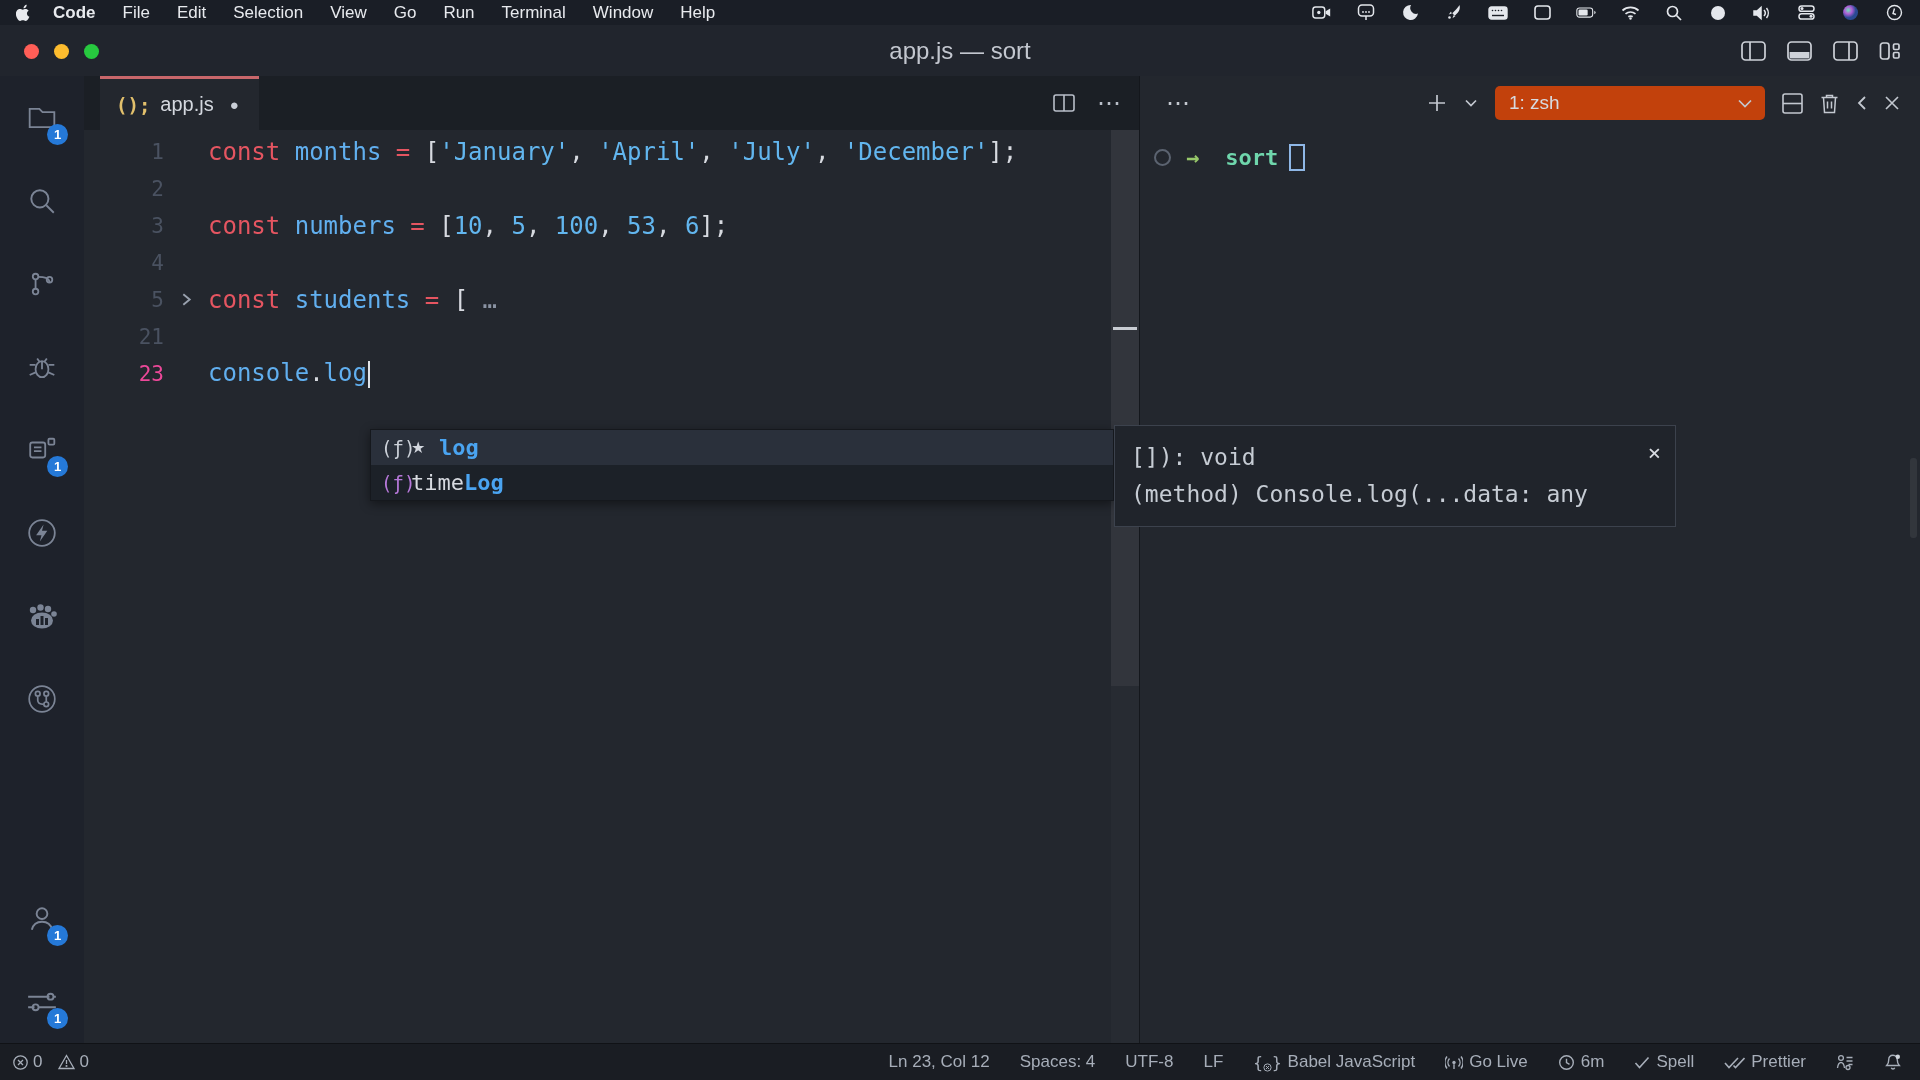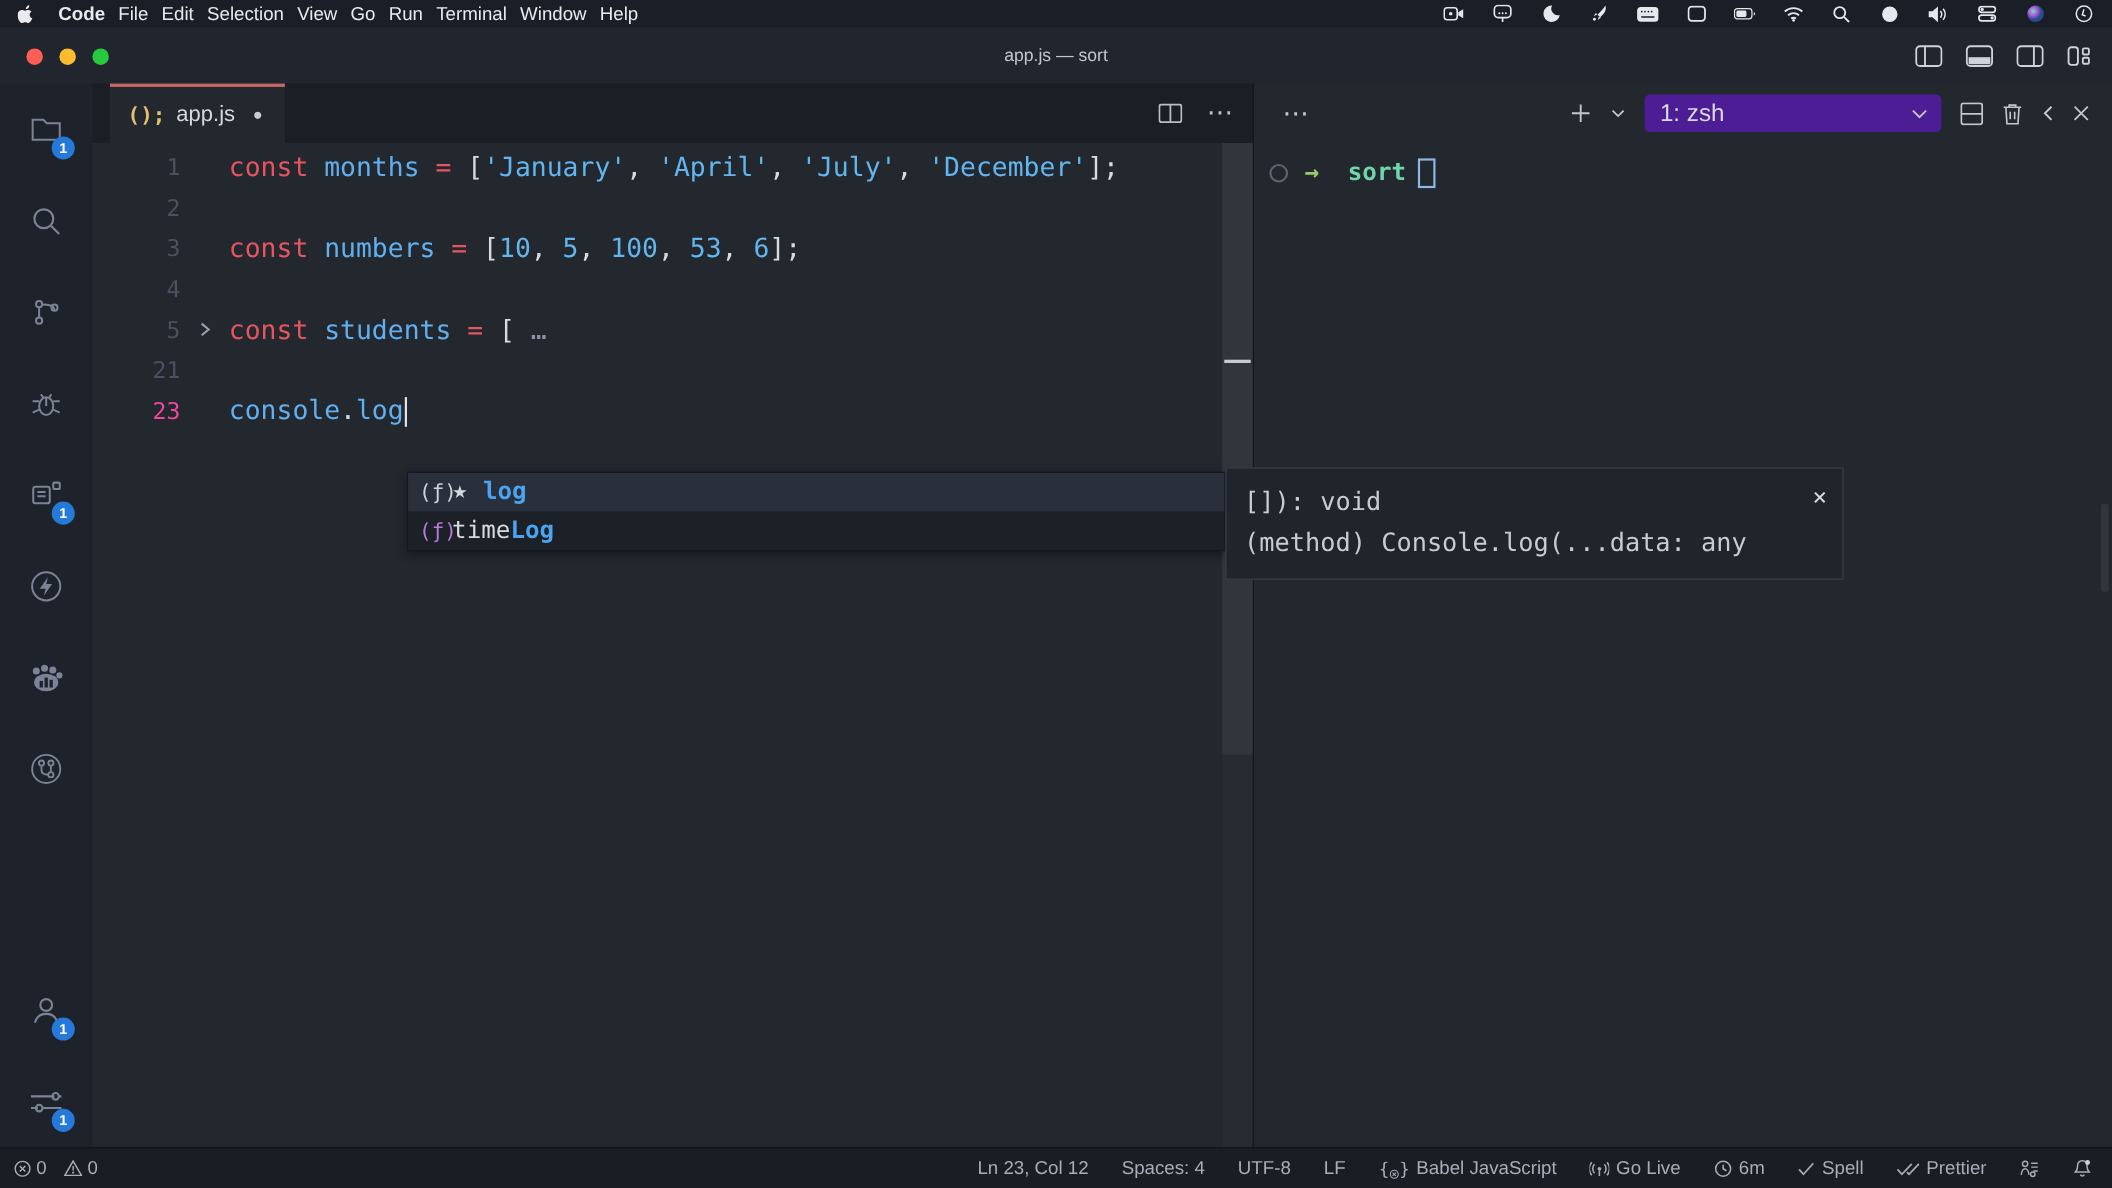--- a/index.html
+++ b/index.html
@@ -5,33 +5,33 @@
   * { box-sizing: border-box; }
   html, body { margin:0; padding:0; width:1920px; height:1080px; overflow:hidden;
     background:#23272e; font-family:"Liberation Sans", sans-serif; }
   svg { display:block; }
 
   
   .menubar { position:absolute; left:0; top:0; width:1920px; height:25px;
     background:#1a1e26; display:flex; align-items:center; padding:0 16px;
     color:#e8eaee; font-size:17px; }
   .menubar .apple { margin-right:10px; display:flex; align-items:center; }
-  .menu-items { display:flex; align-items:center; gap:12px; margin-left:12px; }
+  .menu-items { display:flex; align-items:center; gap:27px; margin-left:12px; }
   .menu-item { cursor:default; }
   .menu-item.first { font-weight:bold; }
   .mb-status { margin-left:auto; display:flex; align-items:center; gap:24px; color:#e4e7ec; }
   .mb-status .ic { width:20px; height:16px; display:flex; align-items:center; justify-content:center; }
 
   
   .titlebar { position:absolute; left:0; top:25px; width:1920px; height:51px; background:#21252d; }
   .traffic { position:absolute; left:24px; top:19px; display:flex; gap:15px; }
   .light { width:15px; height:15px; border-radius:50%; }
   .light.red{ background:#ff5e57; } .light.yellow{ background:#fdbc2e; } .light.green{ background:#27c93f; }
   .win-title { position:absolute; left:0; right:0; top:0; height:51px; display:flex;
-    align-items:center; justify-content:center; color:#c3c7cf; font-size:16px; }
+    align-items:center; justify-content:center; color:#c3c7cf; font-size:24px; }
   .layout-icons { position:absolute; right:18px; top:0; height:51px; display:flex; align-items:center; gap:21px; color:#ced2d9; }
 
   
   .main { position:absolute; left:0; top:76px; width:1920px; height:967px; display:flex; }
 
   
   .activitybar { width:84px; background:#1e222b; display:flex; flex-direction:column; align-items:center; flex:none; }
   .ab-item { width:84px; height:83px; display:flex; align-items:center; justify-content:center; position:relative; color:#7b8495; }
   .ab-item.push { margin-top:auto; }
   .ab-badge { position:absolute; right:16px; bottom:14px; min-width:21px; height:21px; border-radius:11px;
@@ -62,22 +62,22 @@
   .ed-scrollbar { position:absolute; right:0; top:0; width:28px; height:100%; background:rgba(255,255,255,0.02); }
   .ed-slider { position:absolute; left:0; top:0; width:28px; height:556px; background:rgba(255,255,255,0.05); }
   .ed-cursor-mark { position:absolute; left:2px; top:197px; width:24px; height:3px; background:#c8ccd2; }
 
   
   .panel { flex:1; position:relative; background:#23272e; border-left:1px solid #14171c; }
   .panel-header { position:absolute; left:0; top:0; right:0; height:54px; display:flex; align-items:center;
     padding:0 20px 0 26px; color:#c3c8d0; }
   .panel-header .ellipsis { font-size:24px; }
   .ph-right { margin-left:auto; display:flex; align-items:center; gap:17px; }
-  .shell-select { width:270px; height:34px; background:#4c1d95; border-radius:5px; display:flex; align-items:center;
-    padding:0 12px 0 14px; color:#d7dae0; font-size:22px; }
+  .shell-select { width:270px; height:34px; background:#c2410c; border-radius:5px; display:flex; align-items:center;
+    padding:0 12px 0 14px; color:#d7dae0; font-size:19px; }
   .shell-select .chev { margin-left:auto; }
   .term-body { position:absolute; left:0; top:54px; right:0; bottom:0; font-family:"DejaVu Sans Mono", monospace; }
   .prompt-row { display:flex; align-items:center; margin:12px 0 0 14px; height:30px; }
   .cmd-circle { width:17px; height:17px; border:2px solid #5b6370; border-radius:50%; flex:none; }
   .prompt-arrow { color:#97c86a; font-size:22px; font-weight:bold; margin-left:15px; }
   .cmd-text { color:#6fd6ac; font-size:22px; font-weight:bold; margin-left:26px; }
   .term-cursor { width:16px; height:27px; border:2px solid #8fb7e6; margin-left:11px; }
   .term-scroll { position:absolute; right:3px; top:328px; width:7px; height:80px; background:rgba(255,255,255,0.07); border-radius:3px; }
 
   

